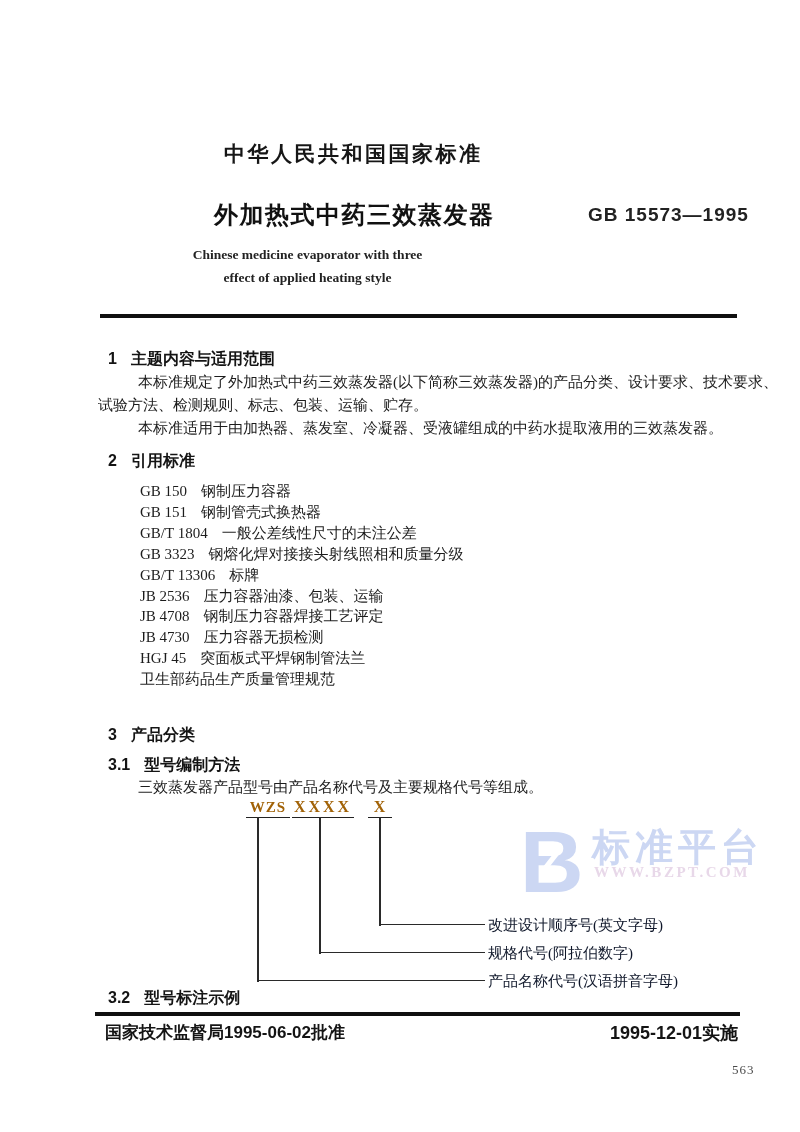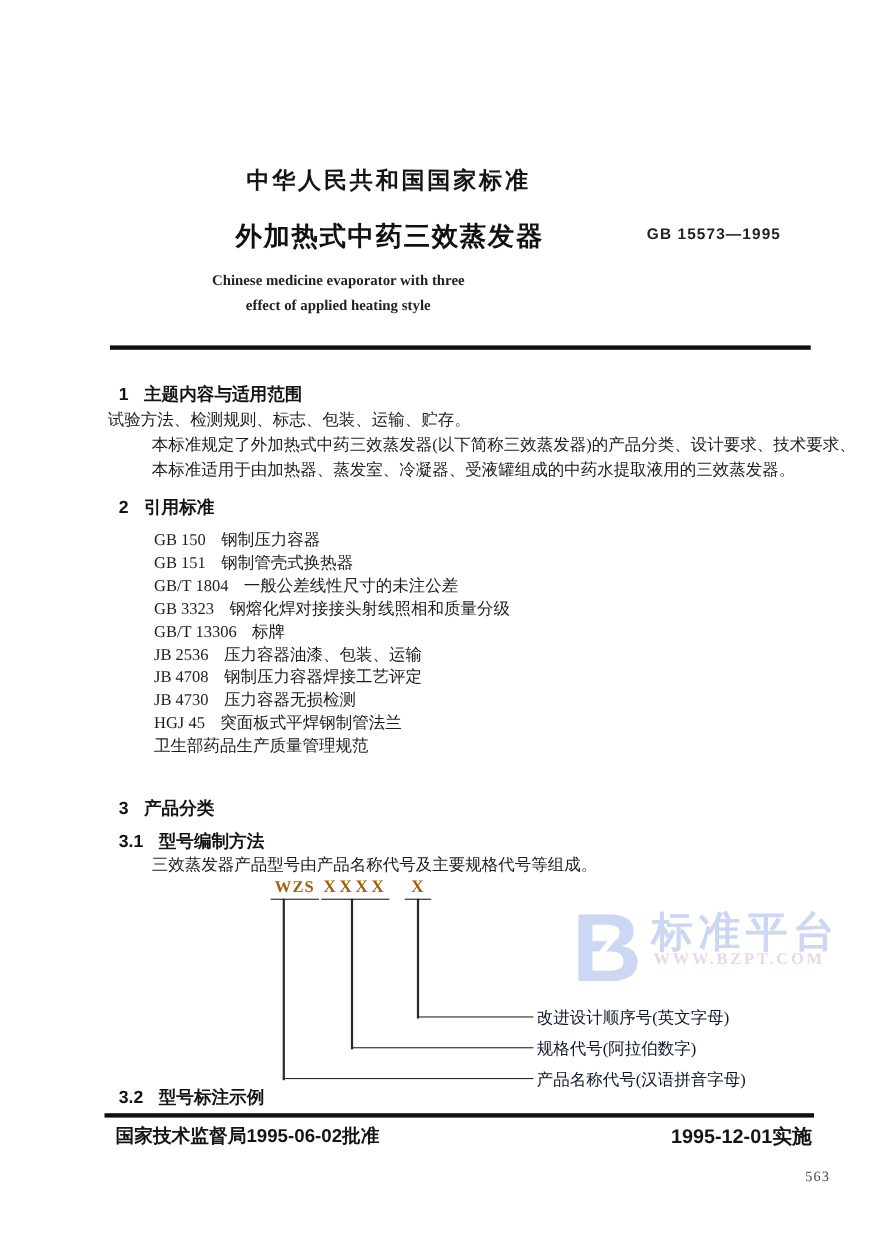--- a/index.html
+++ b/index.html
@@ -8,35 +8,35 @@
     width:800px;height:1132px;
     background:#ffffff;
     overflow:hidden;
     font-family:"Liberation Serif", serif;
     color:#1c1c1c;
   }
   .abs{position:absolute;}
 
   
   .national-title{
-    top:150px;left:224px;
+    top:140px;left:224px;
     font-family:"Liberation Sans", sans-serif;
     font-weight:bold;font-size:21px;letter-spacing:2.5px;
     color:#161616;white-space:nowrap;
   }
   .doc-title{
     top:199px;left:214px;
     font-family:"Liberation Sans", sans-serif;
     font-weight:bold;font-size:24px;letter-spacing:1.5px;
     color:#111;white-space:nowrap;
   }
   .std-number{
     top:204px;left:588px;
     font-family:"Liberation Sans", sans-serif;
-    font-weight:bold;font-size:14px;letter-spacing:1px;
+    font-weight:bold;font-size:19px;letter-spacing:1px;
     color:#222;white-space:nowrap;
   }
   .en-title{
     top:243px;left:150px;width:315px;
     text-align:center;
     font-family:"Liberation Serif", serif;
     font-weight:bold;font-size:13.5px;line-height:23px;
     color:#222;
   }
   .rule{background:#101010;}
@@ -147,22 +147,22 @@
   <div class="abs en-title">
     <div>Chinese medicine evaporator with three</div>
     <div>effect of applied heating style</div>
   </div>
   <div class="abs rule rule-top"></div>
 
   <div class="abs sec-heading s1-heading">
     <span class="sec-no">1</span><span>主题内容与适用范围</span>
   </div>
   <div class="abs s1-body">
+    <div class="body-line indent">本标准规定了外加热式中药三效蒸发器(以下简称三效蒸发器)的产品分类、设计要求、技术要求、</div>
     <div class="body-line">试验方法、检测规则、标志、包装、运输、贮存。</div>
-    <div class="body-line indent">本标准规定了外加热式中药三效蒸发器(以下简称三效蒸发器)的产品分类、设计要求、技术要求、</div>
     <div class="body-line indent">本标准适用于由加热器、蒸发室、冷凝器、受液罐组成的中药水提取液用的三效蒸发器。</div>
   </div>
 
   <div class="abs sec-heading s2-heading">
     <span class="sec-no">2</span><span>引用标准</span>
   </div>
   <div class="abs std-list">
     <div class="std-item">
         <span class="std-code">GB 150</span><span class="std-title">钢制压力容器</span>
       </div>

